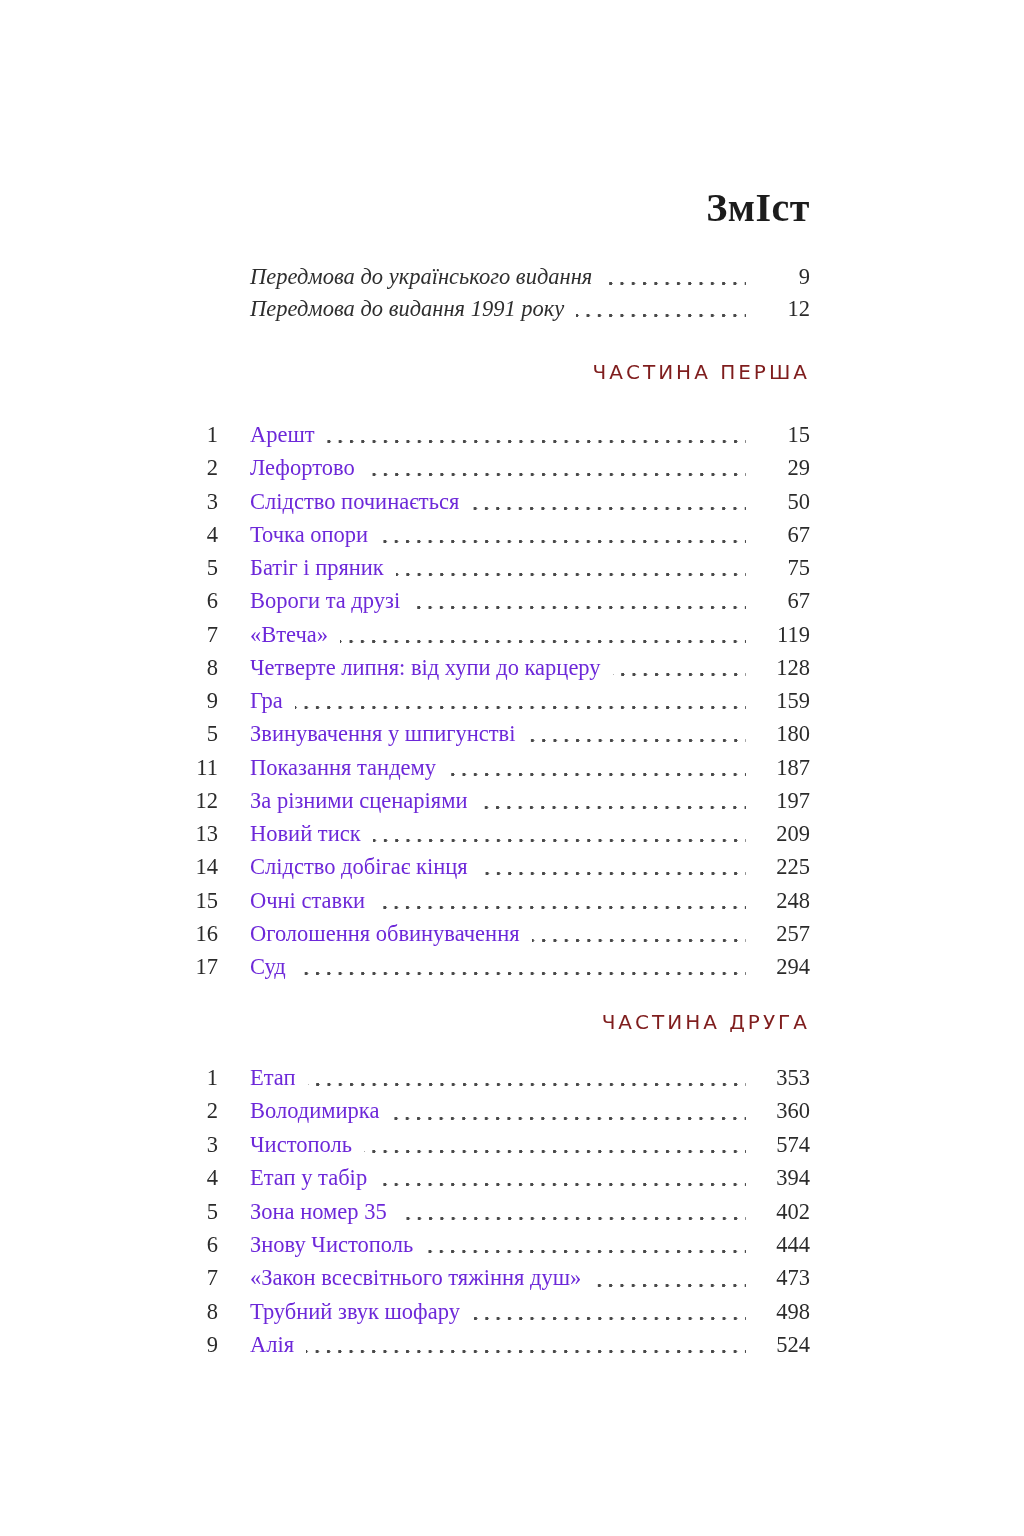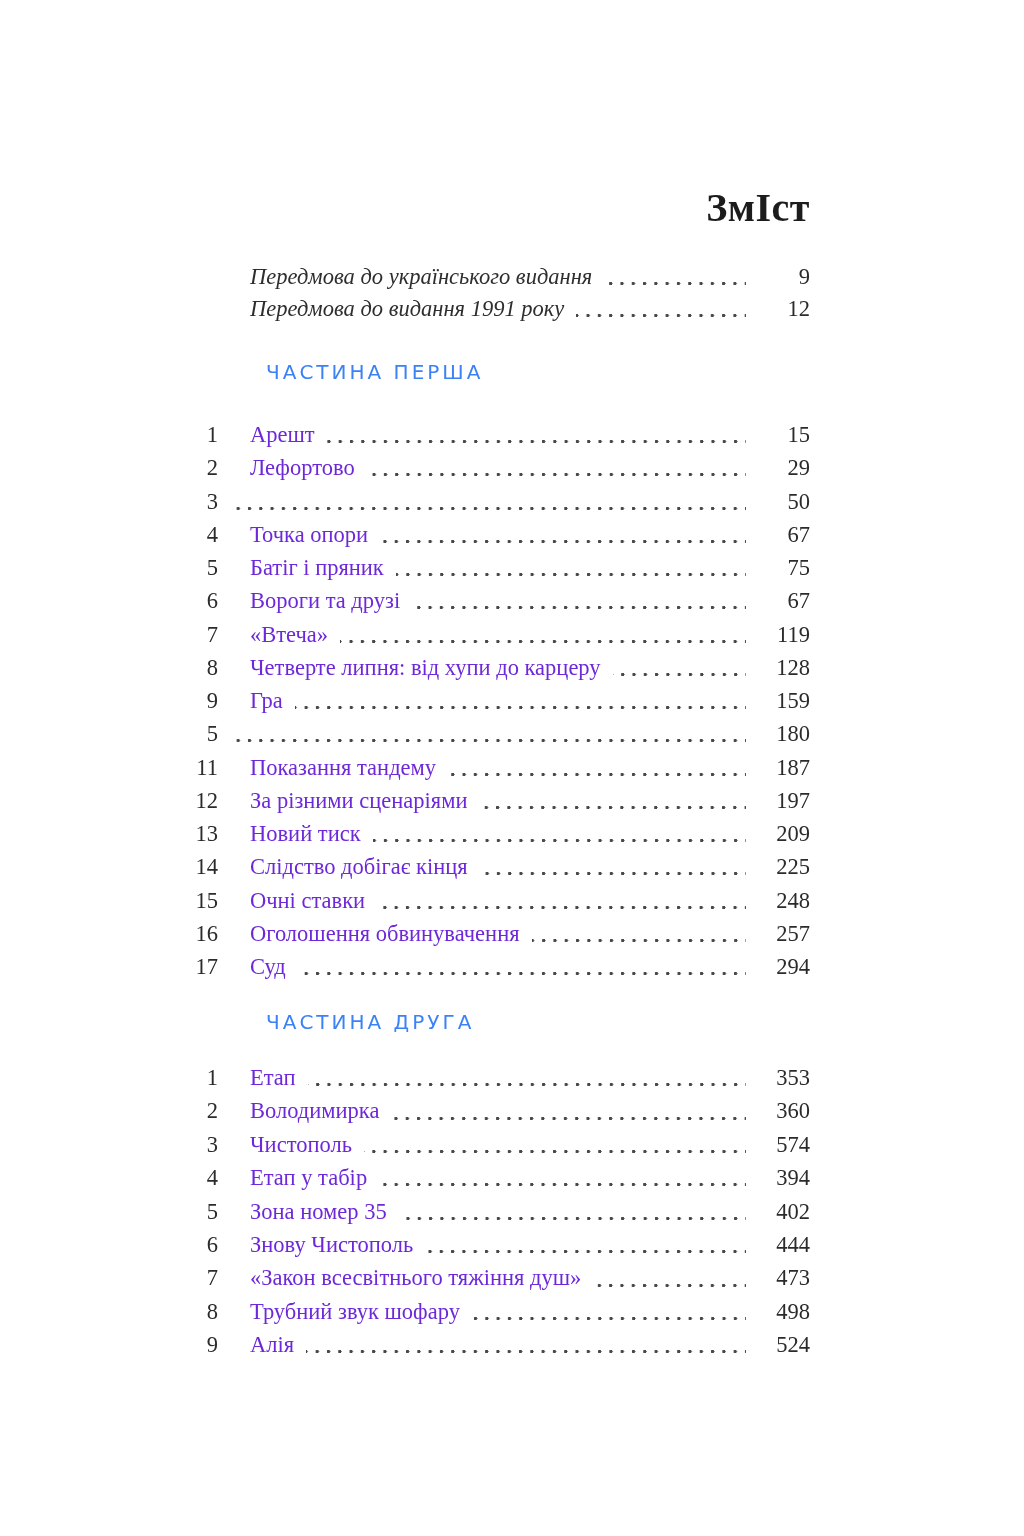--- a/index.html
+++ b/index.html
@@ -36,30 +36,30 @@
     top: 261px;
     width: 560px;
   }
   .preface .row { height: 32px; line-height: 32px; }
   .preface .label {
     font-style: italic;
     color: #2e2e2e;
   }
   .part-heading {
     position: absolute;
-    left: 266px;
+    left: 250px;
     width: 560px;
     height: 24px;
     line-height: 24px;
-    text-align: left;
+    text-align: right;
     font-family: "DejaVu Sans", sans-serif;
     font-weight: 400;
     font-size: 20px;
     letter-spacing: 3px;
-    color: #3b82f6;
+    color: #7f1d1d;
     white-space: nowrap;
   }
   .heading-1 { top: 360px; }
   .heading-2 { top: 1010px; }
   .chapters {
     position: absolute;
     left: 188px;
     width: 622px;
   }
   .list-1 { top: 418px; }
@@ -136,20 +136,21 @@
 
       <div class="row">
         <span class="num">2</span>
         <span class="chtitle">Лефортово</span>
         <span class="leader"></span>
         <span class="pg">29</span>
       </div>
 
       <div class="row">
         <span class="num">3</span>
+        <span class="chtitle">Слідство починається</span>
         <span class="leader"></span>
         <span class="pg">50</span>
       </div>
 
       <div class="row">
         <span class="num">4</span>
         <span class="chtitle">Точка опори</span>
         <span class="leader"></span>
         <span class="pg">67</span>
       </div>
@@ -184,20 +185,21 @@
 
       <div class="row">
         <span class="num">9</span>
         <span class="chtitle">Гра</span>
         <span class="leader"></span>
         <span class="pg">159</span>
       </div>
 
       <div class="row">
         <span class="num">5</span>
+        <span class="chtitle">Звинувачення у шпигунстві</span>
         <span class="leader"></span>
         <span class="pg">180</span>
       </div>
 
       <div class="row">
         <span class="num">11</span>
         <span class="chtitle">Показання тандему</span>
         <span class="leader"></span>
         <span class="pg">187</span>
       </div>

